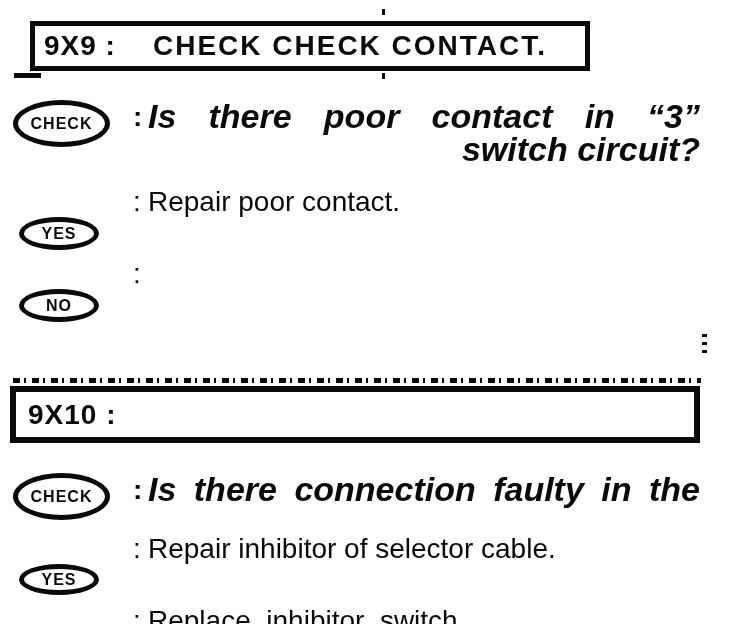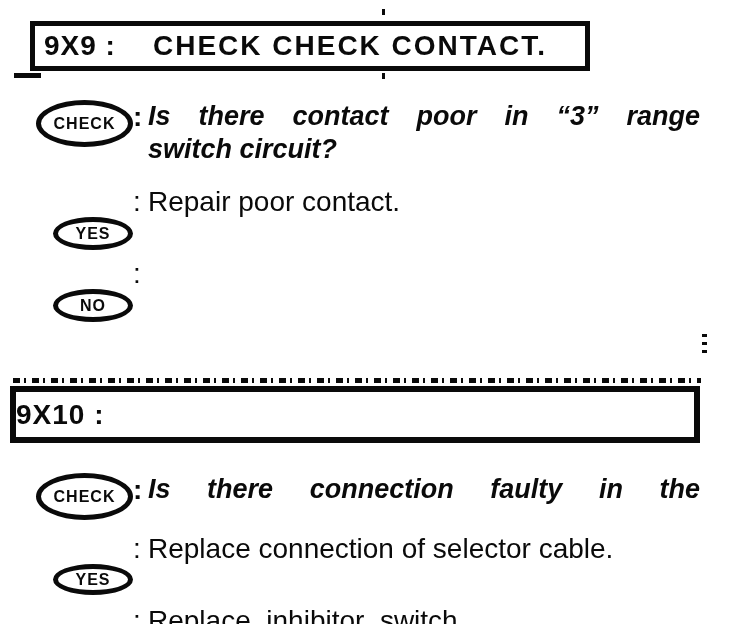--- a/index.html
+++ b/index.html
@@ -43,28 +43,28 @@
     width: 560px;
     height: 50px;
     padding-left: 9px;
     gap: 37px;
   }
   .box-2 {
     margin: 64px 0 0 10px;
     width: 690px;
     height: 57px;
     border-width: 6px;
-    padding-left: 0;
+    padding-left: 12px;
     gap: 34px;
     text-align: center;
   }
 
   
   .row { display: flex; align-items: flex-start; }
-  .badge-cell { width: 133px; flex: none; display: flex; align-items: flex-start; justify-content: flex-end; }
+  .badge-cell { width: 133px; flex: none; display: flex; align-items: flex-start; }
   .colon-cell {
     width: 15px;
     flex: none;
     font-size: 28px;
     line-height: 33px;
   }
   .colon-bold { font-weight: bold; }
 
   .badge {
     border: 5px solid var(--ink);
@@ -87,24 +87,25 @@
     width: 80px;
     height: 33px;
     margin-left: 19px;
     font-size: 16px;
     letter-spacing: 1px;
     margin-top: 32px;
   }
 
   .qtext {
     width: 552px;
-    font-size: 27px;
+    font-size: 34px;
     font-weight: bold;
     font-style: italic;
     line-height: 33px;
+    text-align: right;
   }
   .jline { display: flex; justify-content: space-between; }
   .answer {
     font-size: 28px;
     line-height: 33px;
     white-space: pre;
   }
 
   .row-check-1 { margin-top: 29px; }
   .row-yes-1   { margin-top: 19px; }
@@ -141,25 +142,24 @@
     <div class="badge-cell">
       <div class="badge badge-lg">
         <span>CHECK</span>
       </div>
     </div>
     <div class="colon-cell colon-bold">:</div>
     <div class="qtext">
       <div class="jline">
           <span>Is</span>
           <span>there</span>
+          <span>poor</span>
           <span>contact</span>
-          <span>poor</span>
           <span>in</span>
           <span>“3”</span>
-          <span>range</span>
         </div>
       <div>switch circuit?</div>
     </div>
   </div>
 
   <div class="row row-yes-1">
     <div class="badge-cell">
       <div class="badge badge-sm">
         <span>YES</span>
       </div>
@@ -200,21 +200,21 @@
     </div>
   </div>
 
   <div class="row row-yes-2">
     <div class="badge-cell">
       <div class="badge badge-sm">
         <span>YES</span>
       </div>
     </div>
     <div class="colon-cell">:</div>
-    <div class="answer">Replace connection of selector cable.</div>
+    <div class="answer">Repair inhibitor of selector cable.</div>
   </div>
 
   <div class="row row-no-2">
     <div class="badge-cell">
       <div class="badge badge-sm">
         <span>NO</span>
       </div>
     </div>
     <div class="colon-cell">:</div>
     <div class="answer">Replace  inhibitor  switch.</div>

